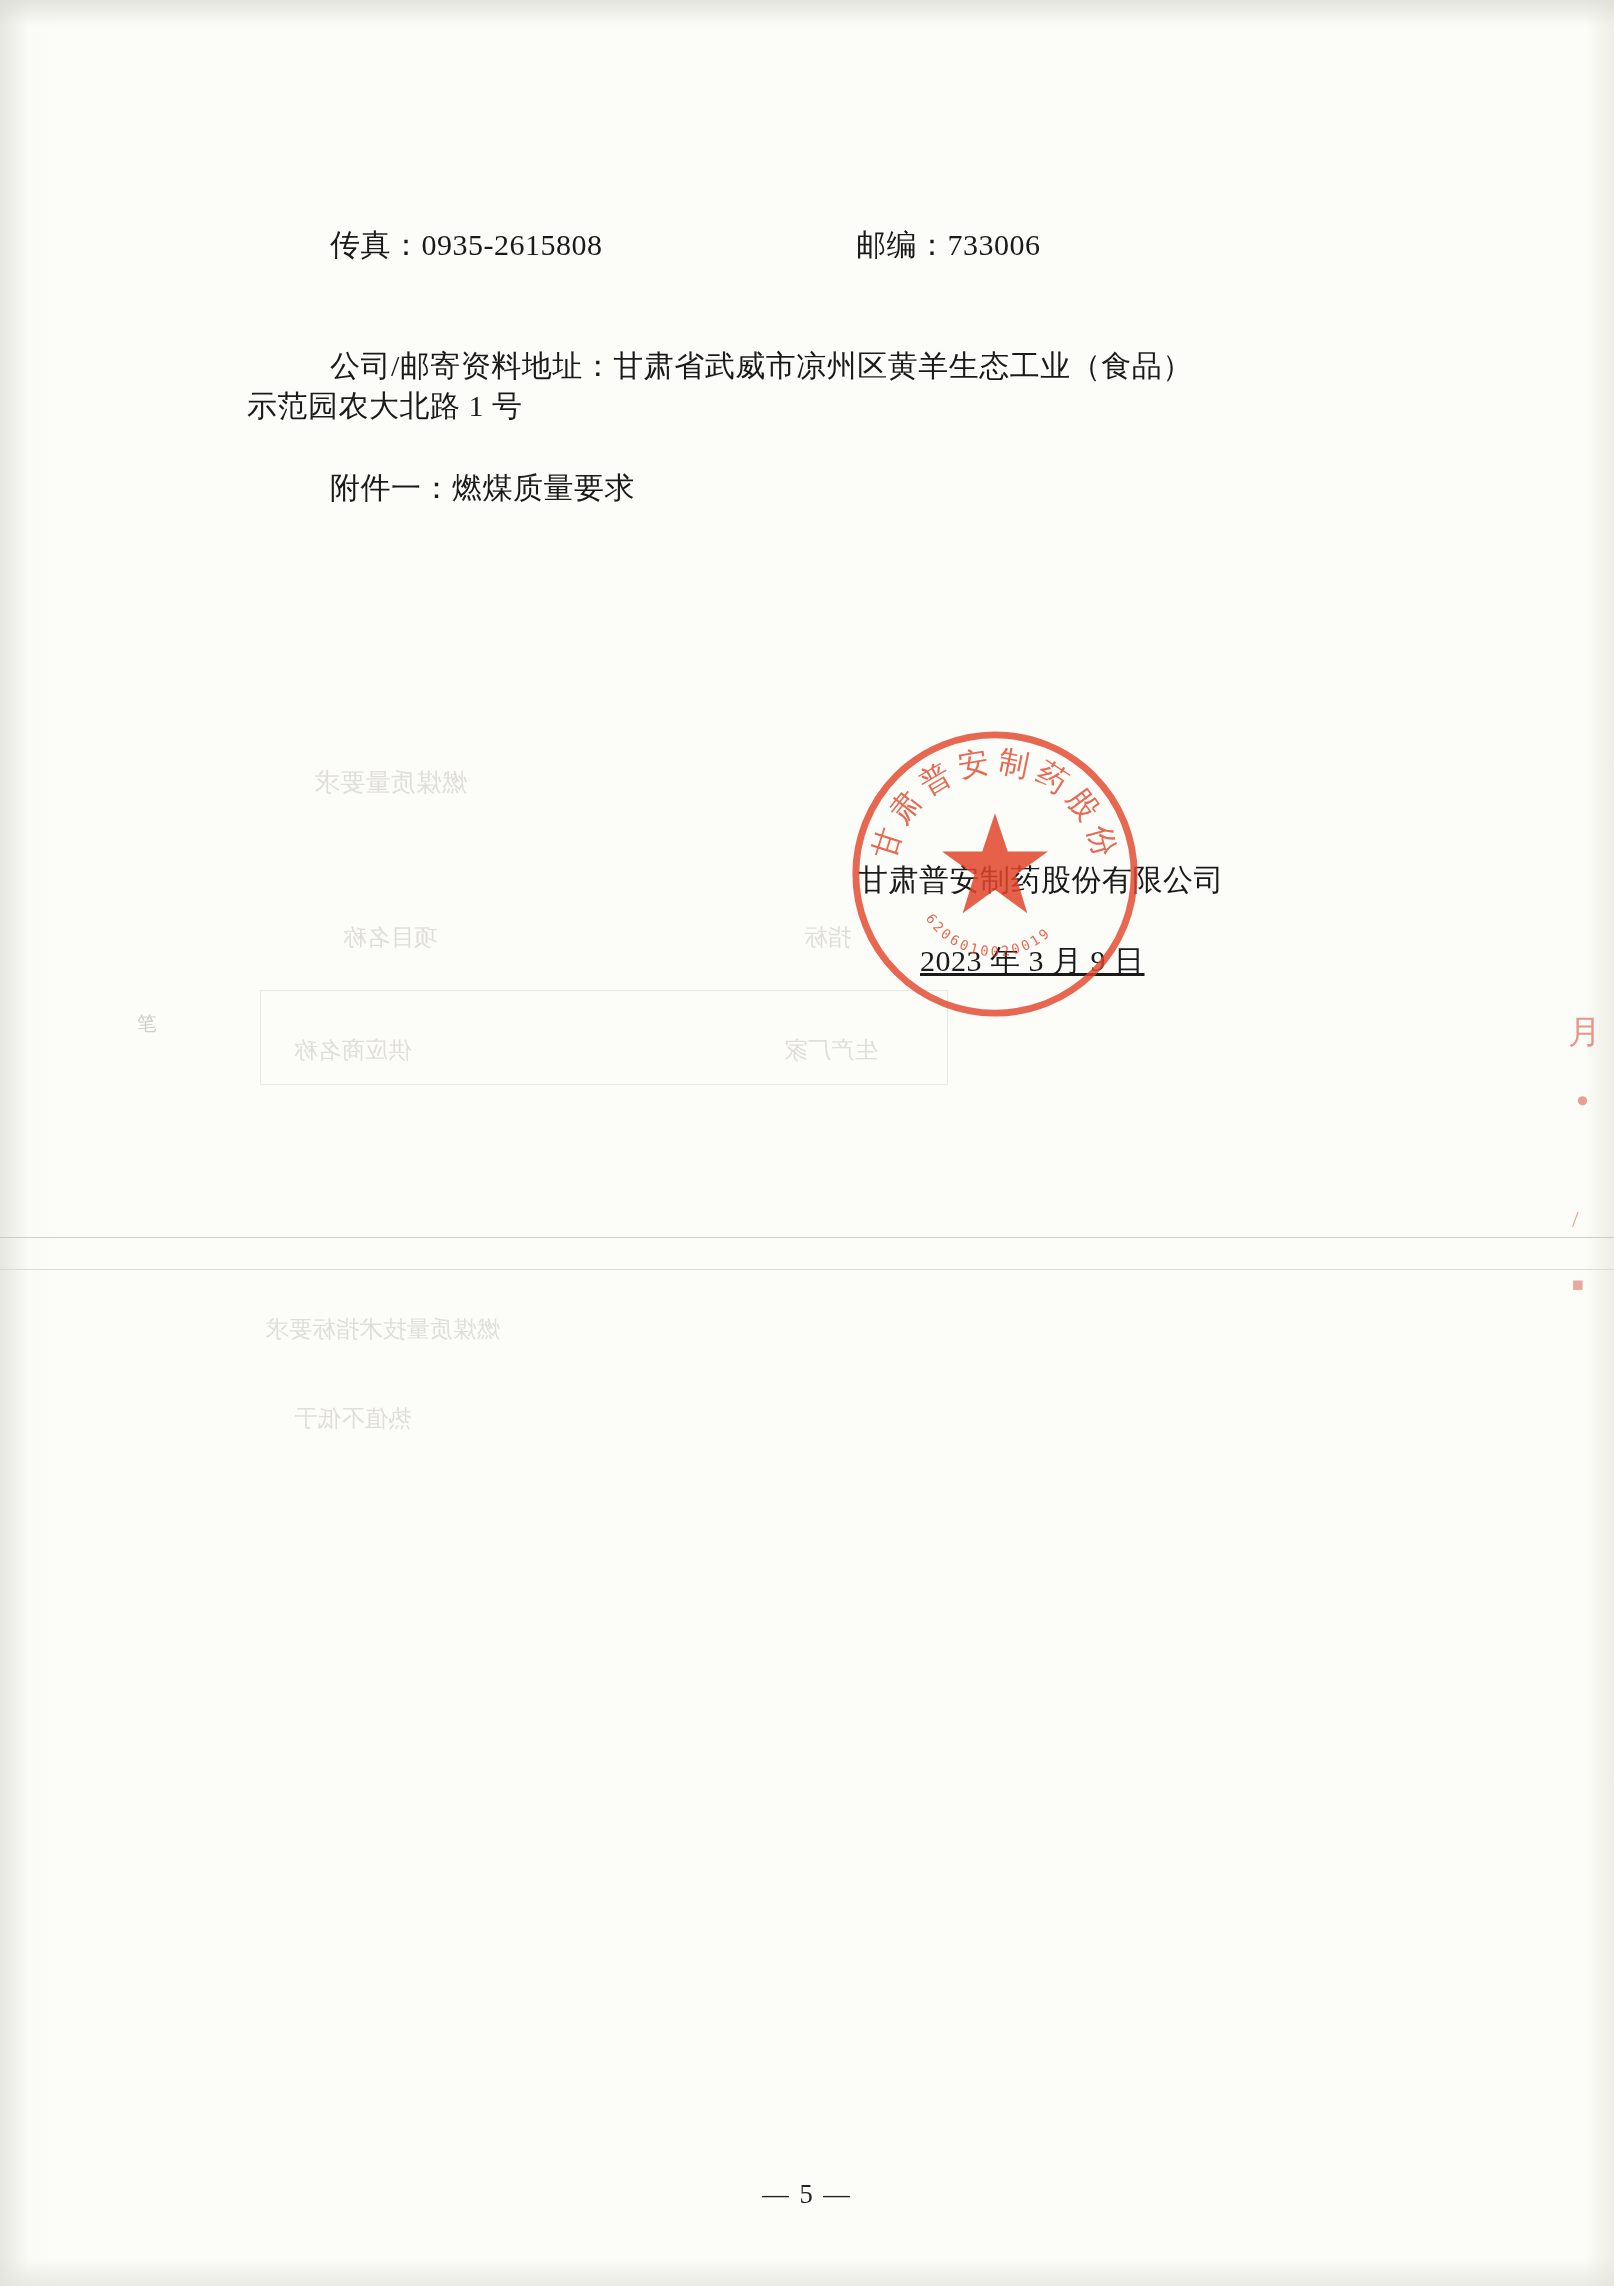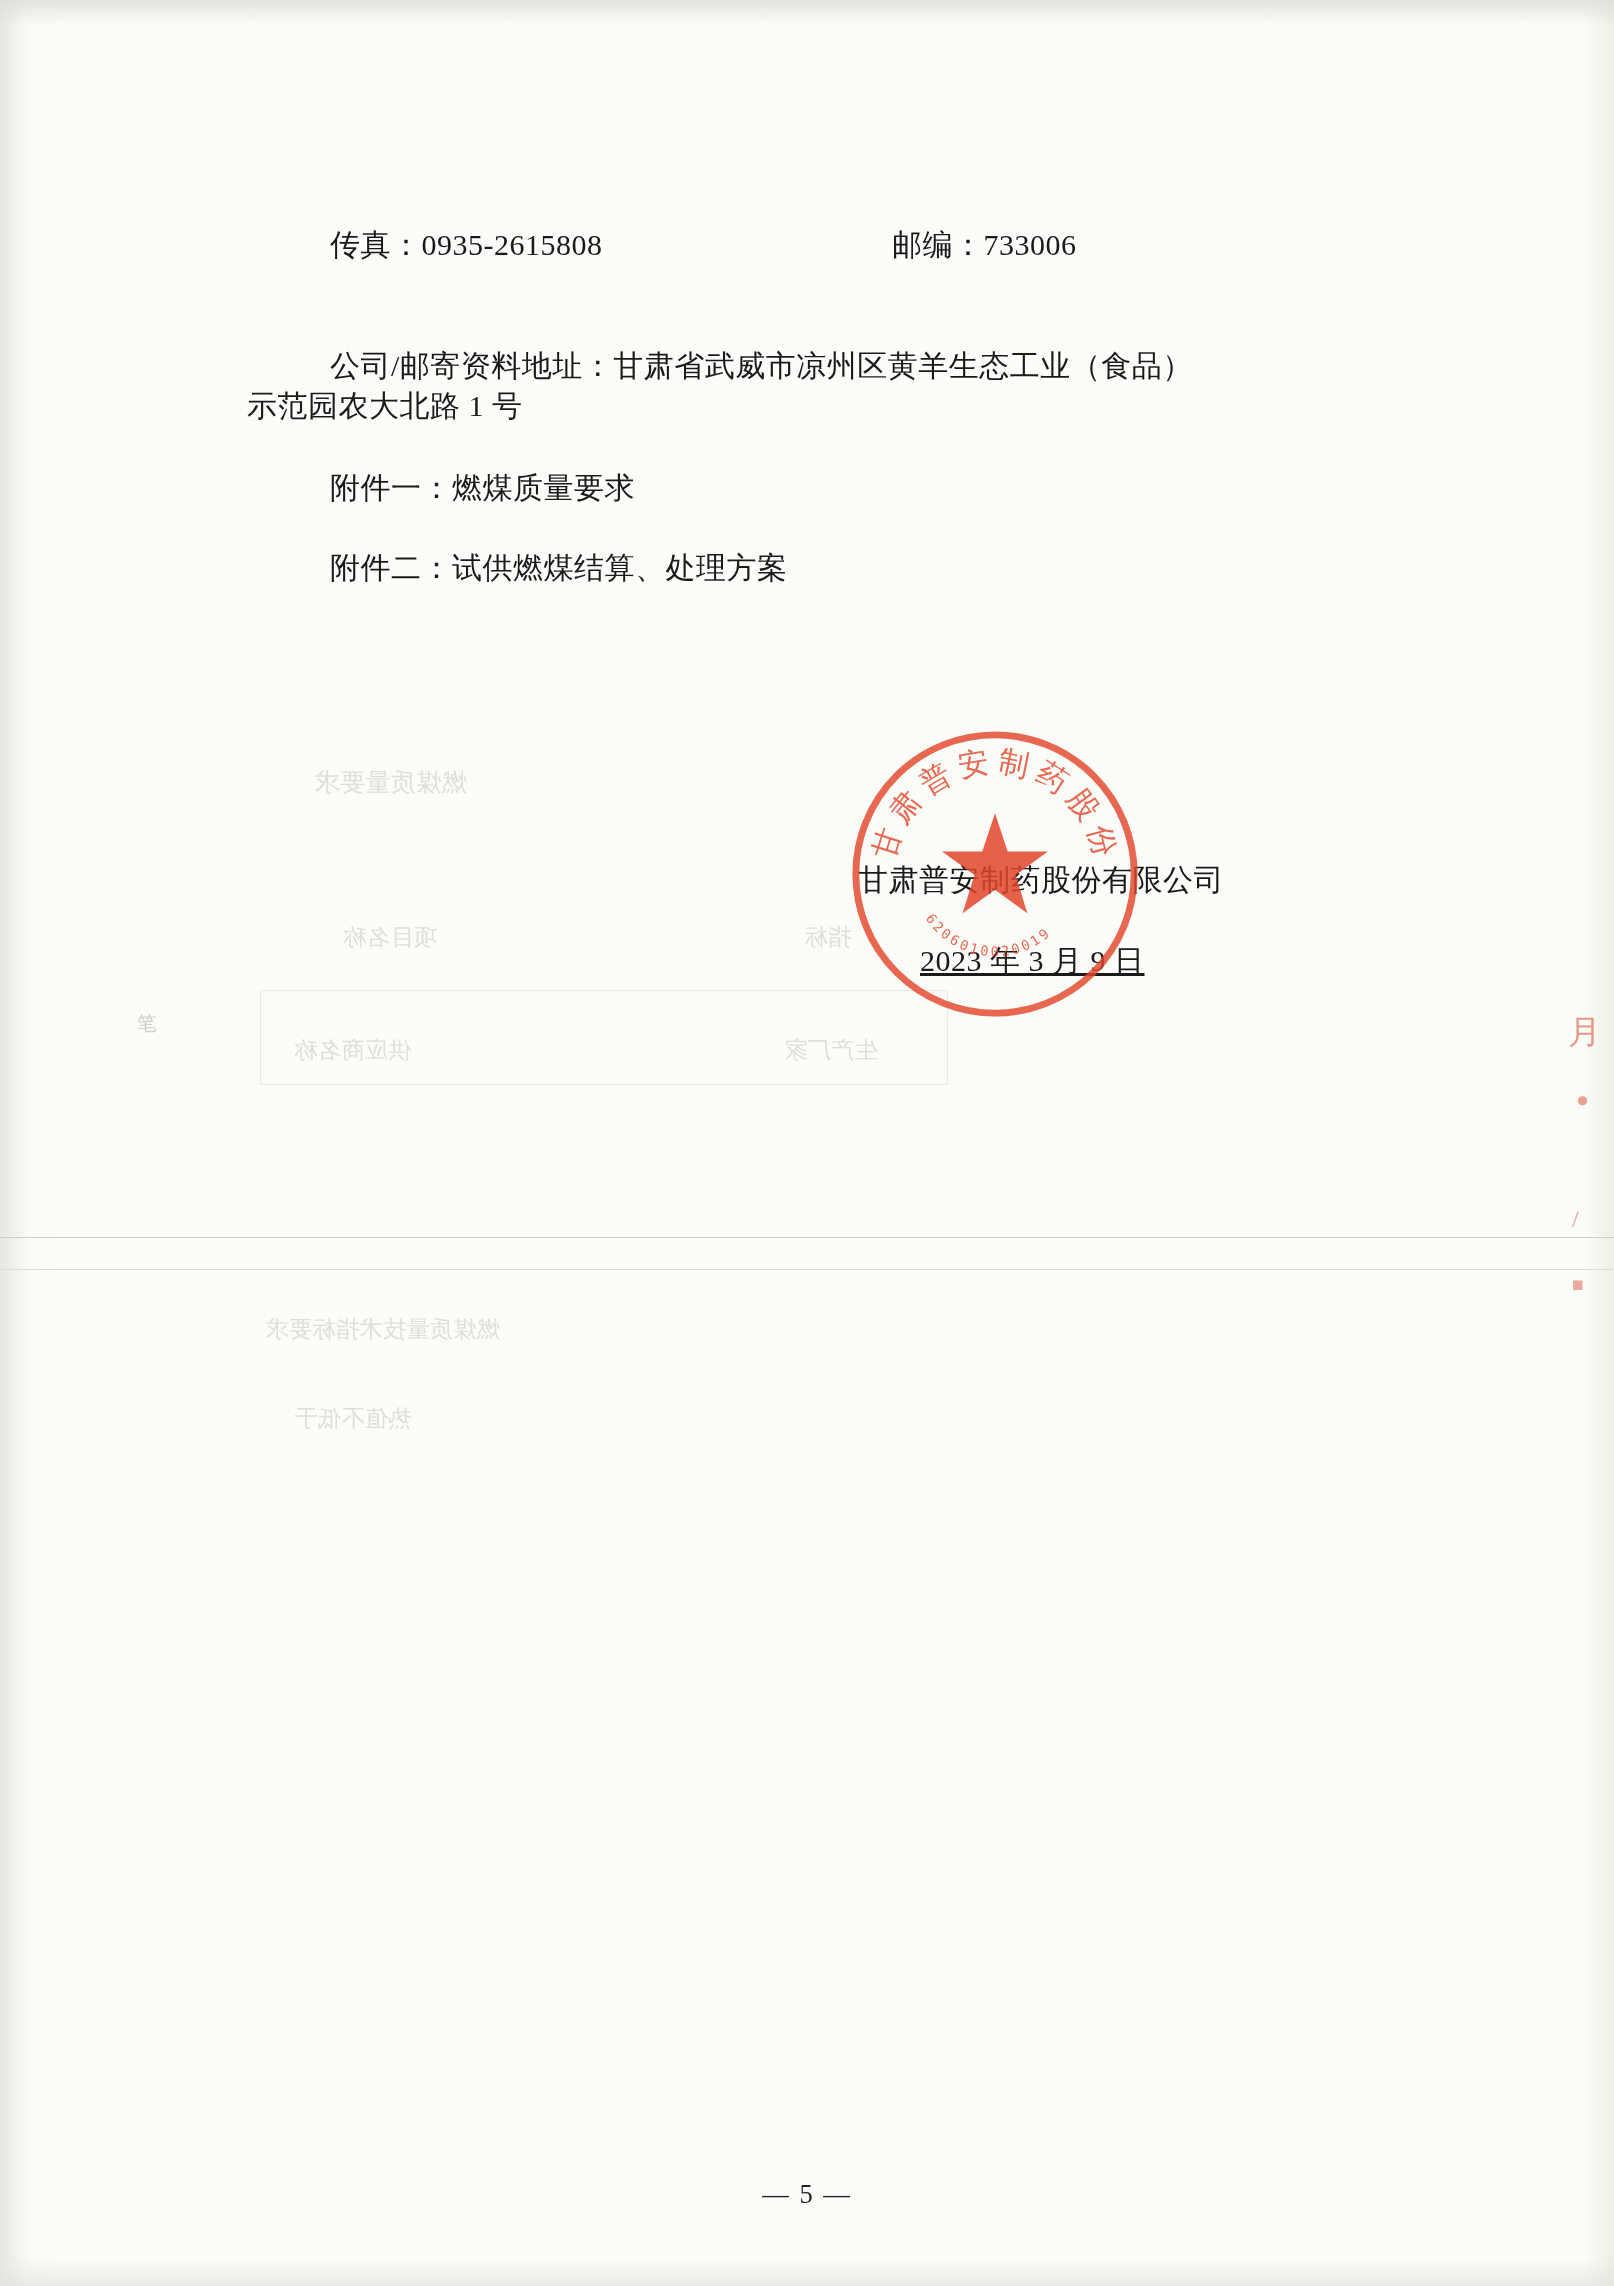--- a/index.html
+++ b/index.html
@@ -136,29 +136,28 @@
 
   <div class="seam" style="top:1237px;"></div>
   <div class="seam s2" style="top:1269px;"></div>
 
   <div class="content">
 
     <div class="line" style="left:330px; top:225px;">
       <span>传真：</span><span class="num">0935-2615808</span>
     </div>
 
-    <div class="line" style="left:856px; top:225px;margin-left:36px;">
+    <div class="line" style="left:856px; top:225px;">
       <span>邮编：</span><span class="num">733006</span>
     </div>
 
     <div class="line" style="left:330px; top:306px;margin-top:40px;">公司/邮寄资料地址：甘肃省武威市凉州区黄羊生态工业（食品）</div>
     <div class="line" style="left:247px; top:386px;">示范园农大北路 1 号</div>
 
     <div class="line" style="left:330px; top:468px;">附件一：燃煤质量要求</div>
-    <div class="line" style="left:330px; top:548px;">附件二：试供燃煤结算、处理方案</div>
 
     <div class="line" style="left:858px; top:860px;">甘肃普安制药股份有限公司</div>
     <div class="line" style="left:920px; top:941px;text-decoration:underline;">2023 年 3 月 9 日</div>
 
     <div class="seal">
       <svg width="294" height="294" viewBox="0 0 300 300" xmlns="http://www.w3.org/2000/svg">
         <defs>
           <path id="sealArc" d="M 46,150 A 104,104 0 1 1 254,150"></path>
           <path id="sealArcBottom" d="M 66,150 A 84,84 0 0 0 234,150"></path>
         </defs>

